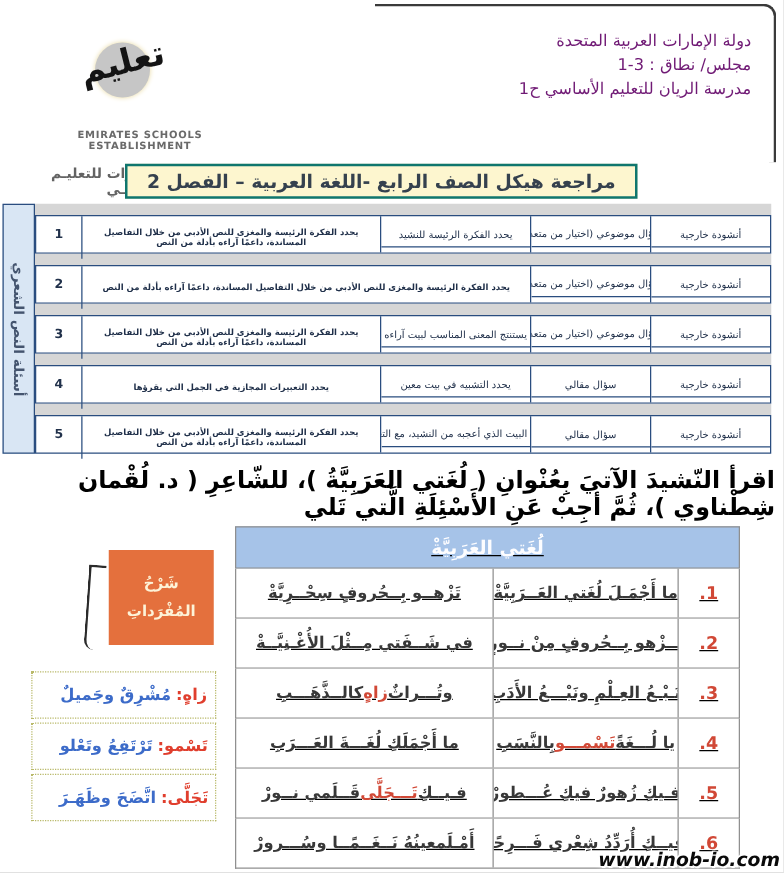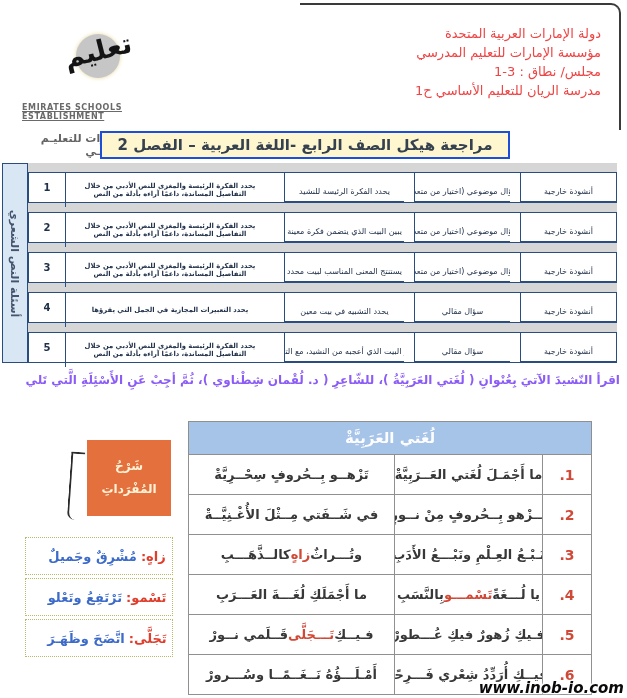--- a/index.html
+++ b/index.html
@@ -9,36 +9,36 @@
     background: #ffffff; overflow: hidden; margin: 0 auto;
   }
 
   
   .hdr-frame {
     position:absolute; top:3px; left:300px; width:321px; height:127px;
     border-top:2px solid #3a3a3a; border-right:2px solid #3a3a3a;
     border-top-right-radius:10px;
   }
   .hdr-lines { position:absolute; top:24px; right:26px; text-align:right; direction:rtl;
-    font-size:13px; color:#ef4444; line-height:19px; }
+    font-size:13px; color:#701a75; line-height:19px; }
   .logo-wrap { position:absolute; top:22px; left:22px; width:180px; }
   .logo-circle { position:absolute; left:54px; top:12px; width:44px; height:44px;
     border-radius:50%; background:#c6c6c6; box-shadow:0 0 4px #e8d9a0; }
   .logo-callig { position:absolute; left:50px; top:14px; width:60px; text-align:center;
     font-size:27px; font-weight:bold; color:#141414; transform:rotate(-14deg);
     direction:rtl; line-height:1; }
   .logo-ar { position:absolute; top:66px; left:0; width:180px; text-align:center;
     direction:rtl; font-size:11px; font-weight:bold; color:#636363;margin-top:44px; }
-  .logo-en { position:absolute; top:81px; left:0; width:180px; 
-    font-size:8px; letter-spacing:0.6px; color:#6a6a6a; font-weight:bold;text-decoration:underline; }
+  .logo-en { position:absolute; top:81px; left:0; width:180px; text-align:center;
+    font-size:8px; letter-spacing:0.6px; color:#6a6a6a; font-weight:bold; }
 
   
   .title-bar {
     position:absolute; left:100px; top:131px; width:410px; height:28px;
-    background:#fdf6cf; border:2px solid #1d4ed8;
+    background:#fdf6cf; border:2px solid #0f766e;
     display:flex; align-items:center; justify-content:center;
     font-size:15px; font-weight:bold; color:#35414e; direction:rtl;
   }
 
   
   .review-table { position:absolute; left:2px; top:163px; width:615px; height:200px; }
   .side-label { position:absolute; left:0; top:0; width:26px; height:200px;
     background:#d9e6f4; border:1.5px solid #2a4d7f;
     display:flex; align-items:center; justify-content:center; }
   .side-label span { transform:rotate(90deg); white-space:nowrap; direction:rtl;
@@ -47,48 +47,48 @@
   .row-sep { height:9px; background:#d6d6d6; }
   .review-row { display:flex; height:31px; border:1.5px solid #2a4d7f; background:#fff; }
   .rcell { direction:rtl; display:flex; align-items:center; justify-content:center;
     text-align:center; color:#20304a; overflow:hidden; }
   .rcell + .rcell { border-left:1.5px solid #2a4d7f; }
   .c-num { width:36px; font-size:10px; font-weight:bold; }
   .c-outcome { flex:1; font-size:6.8px; padding:17px 4px;font-weight:bold; }
   .c-skill { width:120px; }
   .c-qtype { width:96px; }
   .c-source { width:96px; }
-  .split { flex-direction:column; align-items:stretch; justify-content:flex-end;margin-left:10px; }
+  .split { flex-direction:column; align-items:stretch; justify-content:center; }
   .split .txt { height:20px; border-bottom:1.5px solid #2a4d7f;
     display:flex; align-items:center; justify-content:center;
     font-size:8px; padding:0 2px; white-space:nowrap; }
 
   
   .instruction { position:absolute; top:373px; left:5px; right:7px;
-    direction:rtl; text-align:right; font-size:12px; font-weight:bold;
-    color:#8b5cf6; }
+    direction:rtl; text-align:right; font-size:19px; font-weight:bold;
+    color:#000000; }
 
   
   .vocab-bracket { position:absolute; left:69px; top:452px; width:14px; height:68px;
     border-left:2px solid #2b2b2b; border-top:2px solid #2b2b2b;
     transform:rotate(4deg); border-bottom-left-radius:8px; }
   .vocab-title-box { position:absolute; left:87px; top:440px; width:84px; height:76px;
     background:#e4703d; color:#fdf3d8; direction:rtl;
     display:flex; flex-direction:column; align-items:center; justify-content:center;
     font-size:12px; font-weight:bold; line-height:1.9; text-align:center; }
   .vocab-entries { position:absolute; left:25px; top:537px; width:148px; }
   .vocab-entry { width:148px; height:38px; margin-bottom:3px;
     border:1.5px dotted #b9b96a; background:#fff; direction:rtl;
     display:flex; align-items:center; justify-content:center; gap:4px;
     font-size:13px; font-weight:bold; white-space:nowrap; }
   .vocab-word { color:#e03e2d;text-align:center; }
   .vocab-def { color:#3c6bc9;margin-left:16px; }
 
   
-  .poem-table { position:absolute; left:188px; top:421px; width:404px; }
+  .poem-table { position:absolute; left:188px; top:421px; width:404px;text-decoration:underline; }
   .poem-title { height:34px; background:#a6c3e8; border:1px solid #8f8f8f;
     display:flex; align-items:center; justify-content:center; direction:rtl;
     color:#fdfdff; font-size:15px; font-weight:bold; }
   .verse-row { display:flex; direction:rtl; height:40px; background:#fff;
     border:1px solid #909090; border-top:none; }
   .v-cell { display:flex; align-items:center; justify-content:center;
     direction:rtl; white-space:nowrap; overflow:hidden;
     font-size:13px; font-weight:bold; color:#383838; }
   .v-num { width:48px; color:#d14836; font-size:14px; }
   .v-first { width:148px; border-right:1px solid #909090; }
@@ -109,21 +109,20 @@
 
   <div class="logo-wrap">
     <div class="logo-circle"></div>
     <div class="logo-callig">تعليم</div>
     <div class="logo-ar">مؤسسـة الإمـارات للتعليـم المدرسـي</div>
     <div class="logo-en">EMIRATES SCHOOLS ESTABLISHMENT</div>
   </div>
 
   <div class="hdr-lines">
     <div>دولة الإمارات العربية المتحدة</div>
-    <div>مؤسسة الإمارات للتعليم المدرسي</div>
     <div>مجلس/ نطاق : 3-1</div>
     <div>مدرسة الريان للتعليم الأساسي ح1</div>
   </div>
 
   <div class="title-bar">مراجعة هيكل الصف الرابع -اللغة العربية – الفصل 2</div>
 
   <div class="review-table">
     <div class="side-label">
       <span>أسئلة النص الشعري</span>
     </div>
@@ -139,36 +138,33 @@
       <div class="txt">سؤال موضوعي (اختيار من متعدد)</div>
     </div>
     <div class="rcell c-source split">
       <div class="txt">أنشودة خارجية</div>
     </div>
   </div>
 <div class="row-sep"></div>
   <div class="review-row">
     <div class="rcell c-num">2</div>
     <div class="rcell c-outcome">يحدد الفكرة الرئيسة والمغزى للنص الأدبي من خلال التفاصيل المساندة، داعمًا آراءه بأدلة من النص</div>
-    <div class="rcell c-skill split">
-      <div class="txt">يبين البيت الذي يتضمن فكرة معينة</div>
-    </div>
     <div class="rcell c-qtype split">
       <div class="txt">سؤال موضوعي (اختيار من متعدد)</div>
     </div>
     <div class="rcell c-source split">
       <div class="txt">أنشودة خارجية</div>
     </div>
   </div>
 <div class="row-sep"></div>
   <div class="review-row">
     <div class="rcell c-num">3</div>
     <div class="rcell c-outcome">يحدد الفكرة الرئيسة والمغزى للنص الأدبي من خلال التفاصيل المساندة، داعمًا آراءه بأدلة من النص</div>
     <div class="rcell c-skill split">
-      <div class="txt">يستنتج المعنى المناسب لبيت محدد</div>
+      <div class="txt">يستنتج المعنى المناسب لبيت آراءه</div>
     </div>
     <div class="rcell c-qtype split">
       <div class="txt">سؤال موضوعي (اختيار من متعدد)</div>
     </div>
     <div class="rcell c-source split">
       <div class="txt">أنشودة خارجية</div>
     </div>
   </div>
 <div class="row-sep"></div>
   <div class="review-row">
@@ -283,20 +279,20 @@
             <span> قَــلَمي نــورْ</span>
           </div>
   </div>
 
   <div class="verse-row">
     <div class="v-cell v-num">6.</div>
     <div class="v-cell v-first">
             <span>فيــكِ أُرَدِّدُ شِعْري فَـــرِحًا</span>
           </div>
     <div class="v-cell v-second">
-            <span>أَمْـلَـــؤُهُ نَــغَــمًــا وسُـــرورْ</span>
+            <span>أَمْـلَمعينُهُ نَــغَــمًــا وسُـــرورْ</span>
           </div>
   </div>
 </div>
   </div>
 
   <div class="watermark">www.inob-io.com</div>
 </div>
 
 </body></html>

